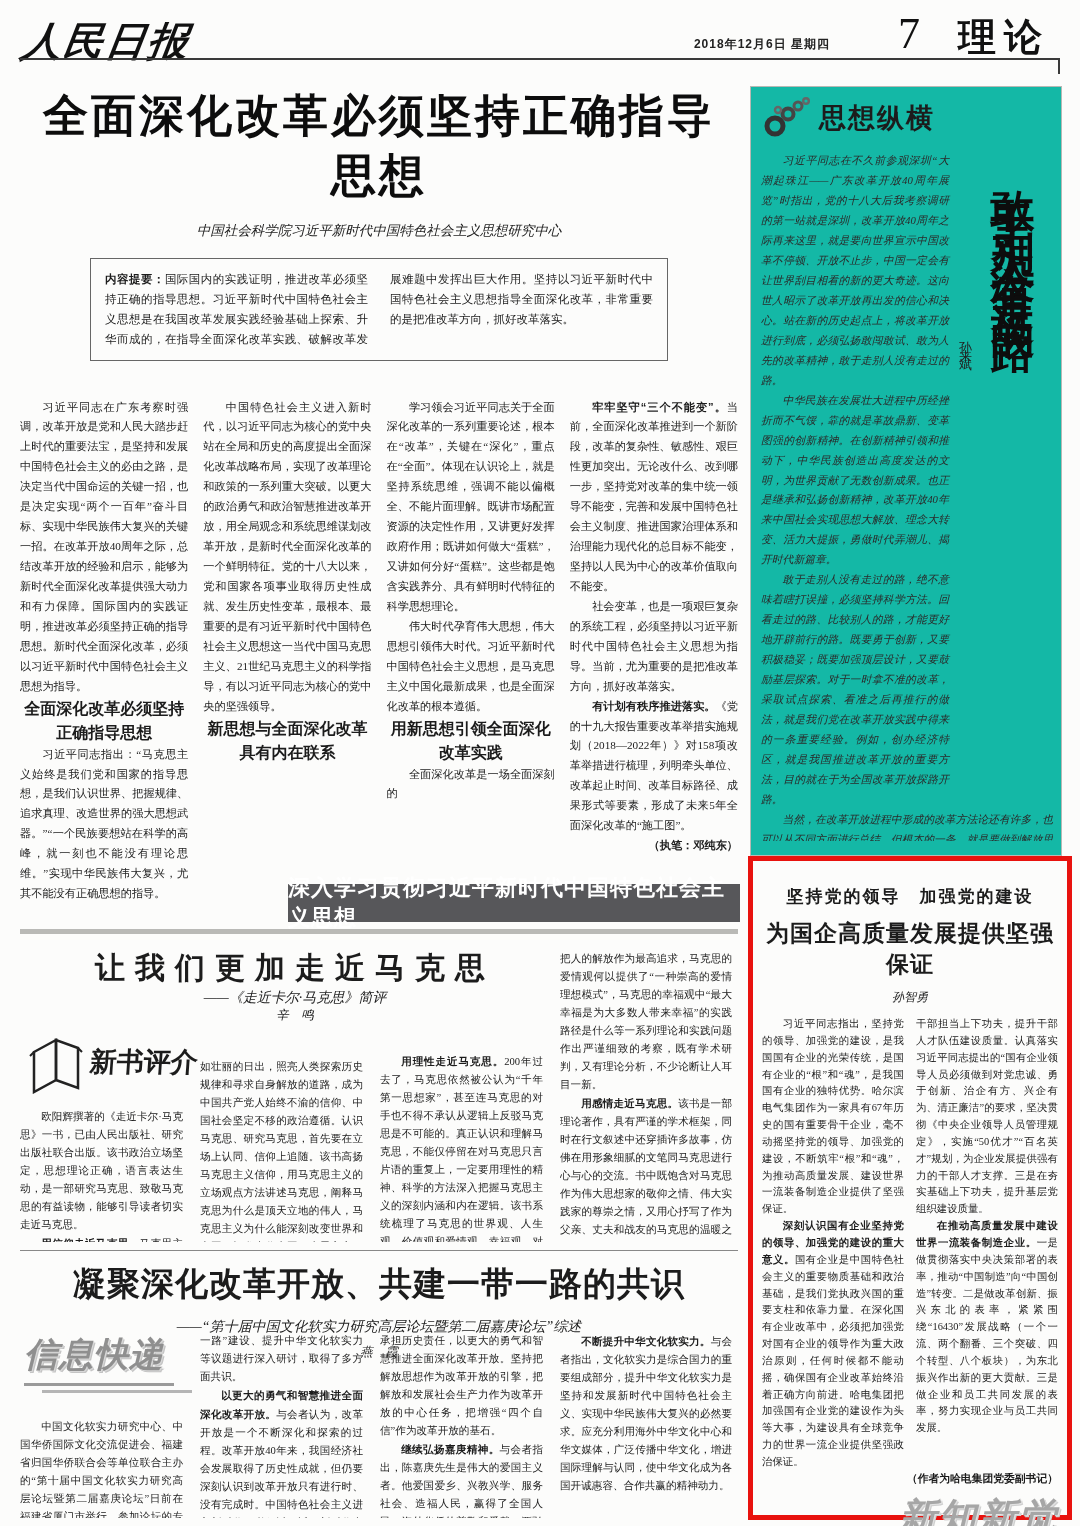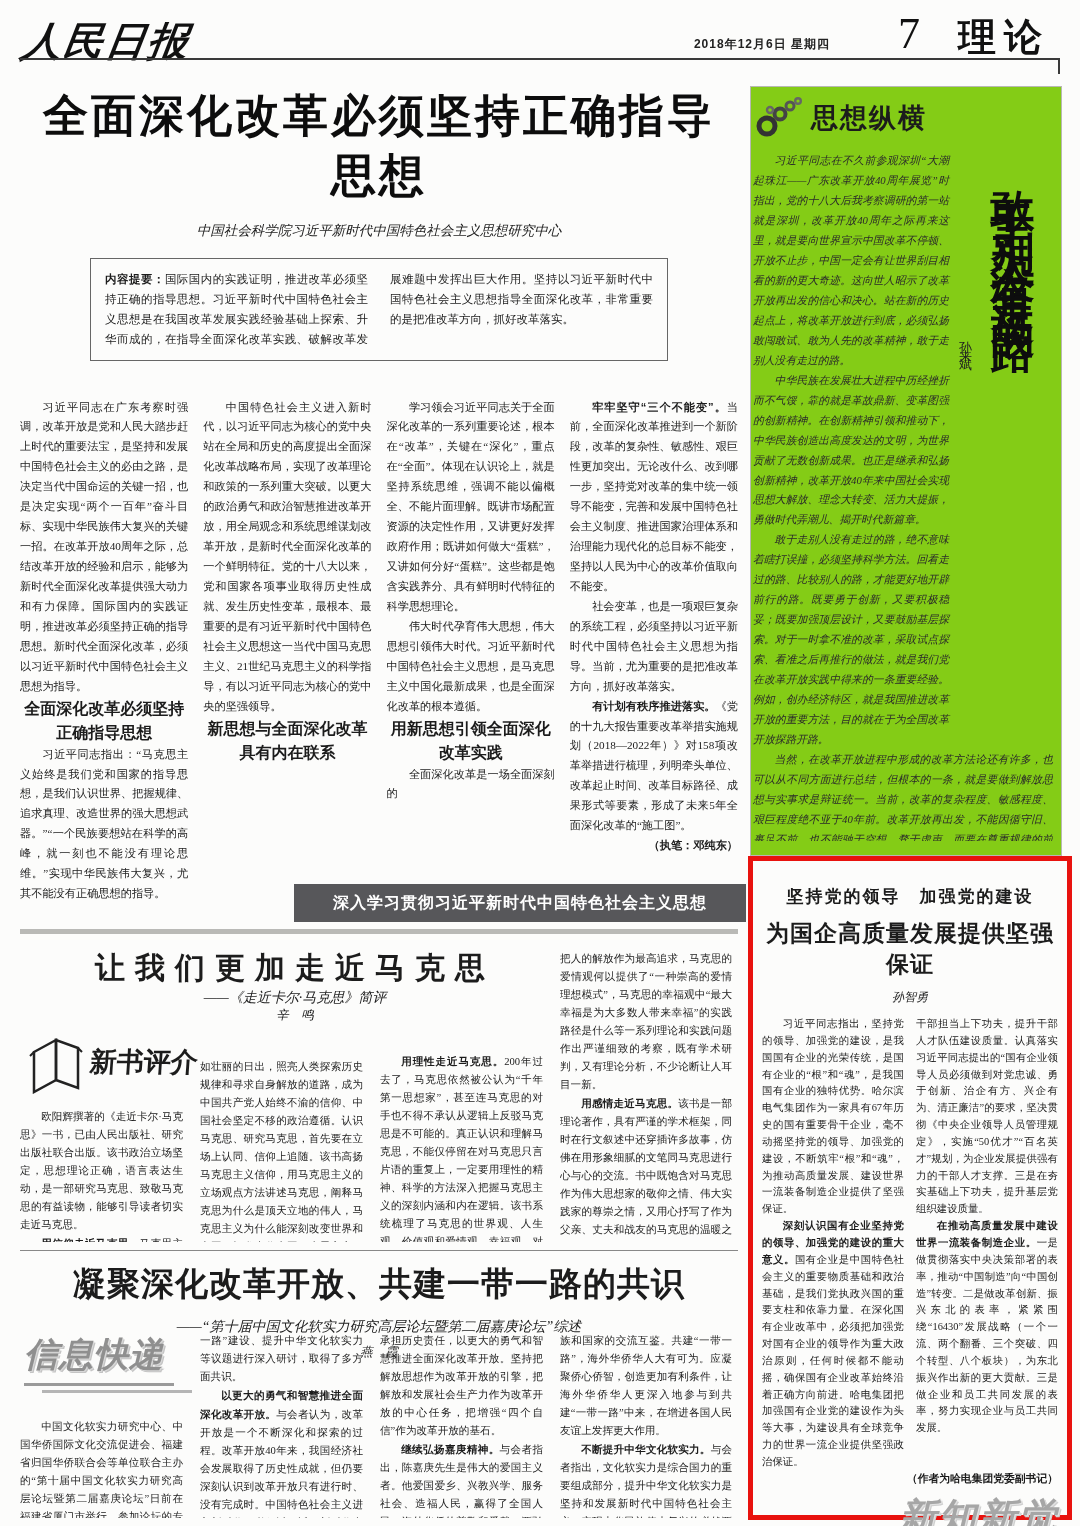--- a/index.html
+++ b/index.html
@@ -25,35 +25,35 @@
   .abstract b{font-family:"Liberation Sans",sans-serif;}
   .cols4{display:flex;gap:15px;height:548px;overflow:hidden;}
   .cols4 .col{flex:1;font-size:11.2px;line-height:1.78;text-align:justify;overflow:hidden;margin-top:23px;}
   .col p{margin:0;text-indent:2em;}
   .subhead{text-align:center;font-weight:900;font-size:16px;line-height:1.5;margin:14px 6px;
            font-family:"Liberation Sans",sans-serif;text-indent:0 !important;}
   .lead{font-weight:900;font-family:"Liberation Sans",sans-serif;}
   .signoff{text-align:right;margin-top:8px;text-indent:0 !important;font-weight:bold;}
   
   .sx-box{position:absolute;left:750px;top:86px;width:312px;height:770px;border:1px solid #b8b8b4;
-          background:#84cc16;padding:8px 8px 6px 2px;box-sizing:border-box;}
+          background:#14b8a6;padding:8px 8px 6px 10px;box-sizing:border-box;}
   .sx-head{display:flex;align-items:center;gap:8px;margin:2px 0 12px 2px;}
   .sx-title{font-size:27px;font-weight:900;font-family:"Liberation Sans",sans-serif;letter-spacing:2px;}
   .sx-body{position:relative;height:690px;overflow:hidden;font-size:10.8px;line-height:1.85;
            text-align:justify;font-style:italic;color:#2a2a2a;}
   .sx-body p{margin:0;text-indent:2em;}
   .sx-wrap{padding-right:104px;}
   .sx-vtitle{position:absolute;right:0;top:4px;height:660px;writing-mode:vertical-rl;
              font-size:44px;font-weight:900;letter-spacing:14px;font-style:normal;color:#0d0d0d;
              font-family:"Liberation Serif",serif;}
   .sx-author{position:absolute;right:76px;top:180px;writing-mode:vertical-rl;font-size:13px;
              letter-spacing:8px;font-style:normal;color:#222;}
   
-  .banner{position:absolute;left:294px;top:884px;width:452px;height:38px;background:#57575a;
-          color:#fff;font-family:Liberation Serif, serif;font-weight:900;font-size:16px;
+  .banner{position:absolute;left:288px;top:884px;width:452px;height:38px;background:#57575a;
+          color:#fff;font-family:Liberation Serif, serif;font-weight:900;font-size:22px;
           display:flex;align-items:center;justify-content:center;letter-spacing:1px;}
   .gray-rule{position:absolute;left:20px;top:929px;width:718px;height:5px;background:#b9b9b6;}
   
   .marx-hd{position:absolute;left:60px;top:948px;width:470px;text-align:center;}
   .marx-headline{font-size:30px;font-weight:900;letter-spacing:10px;font-family:"Liberation Sans",sans-serif;}
   .marx-sub{font-size:14px;font-style:italic;}
   .marx-author{font-size:12.5px;font-style:italic;}
   .badge-book{position:absolute;left:28px;top:1018px;width:175px;height:88px;display:flex;
               align-items:center;gap:6px;}
   .badge-book-text{font-size:27px;font-weight:900;font-family:"Liberation Sans",sans-serif;
@@ -207,21 +207,20 @@
   </div>
   <div class="smallcol bot-c2">
     <p style="text-indent:0">一路”建设、提升中华文化软实力等议题进行深入研讨，取得了多方面共识。</p>
     <p><span class="lead">以更大的勇气和智慧推进全面深化改革开放。</span><span>与会者认为，改革开放是一个不断深化和探索的过程。改革开放40年来，我国经济社会发展取得了历史性成就，但仍要深刻认识到改革开放只有进行时、没有完成时。中国特色社会主义进入新时代，必须以习近平新时代中国特色社会主义思想为指导，顺应历史潮流，</span></p>
   </div>
   <div class="smallcol bot-c3">
     <p style="text-indent:0">承担历史责任，以更大的勇气和智慧推进全面深化改革开放。坚持把解放思想作为改革开放的引擎，把解放和发展社会生产力作为改革开放的中心任务，把增强“四个自信”作为改革开放的基石。</p>
     <p><span class="lead">继续弘扬嘉庚精神。</span><span>与会者指出，陈嘉庚先生是伟大的爱国主义者。他爱国爱乡、兴教兴学、服务社会、造福人民，赢得了全国人民、海外华侨的尊敬和爱戴。要弘扬嘉庚精神，凝聚海内外中华儿女的力量，为坚持和发展新时代中国特色社会主义作出更大贡献。</span></p>
   </div>
   <div class="smallcol bot-c4">
-    <p style="text-indent:0">族和国家的交流互鉴。共建“一带一路”，海外华侨华人大有可为。应凝聚侨心侨智，创造更加有利条件，让海外华侨华人更深入地参与到共建“一带一路”中来，在增进各国人民友谊上发挥更大作用。</p>
     <p><span class="lead">不断提升中华文化软实力。</span><span>与会者指出，文化软实力是综合国力的重要组成部分，提升中华文化软实力是坚持和发展新时代中国特色社会主义、实现中华民族伟大复兴的必然要求。应充分利用海外中华文化中心和华文媒体，广泛传播中华文化，增进国际理解与认同，使中华文化成为各国开诚惠容、合作共赢的精神动力。</span></p>
   </div>
 
   <div class="red-box">
     <div class="gq-kicker">坚持党的领导　加强党的建设</div>
     <div class="gq-headline">为国企高质量发展提供坚强保证</div>
     <div class="gq-author">孙智勇</div>
     <div class="gq-cols">
       <div class="col">
         <p>习近平同志指出，坚持党的领导、加强党的建设，是我国国有企业的光荣传统，是国有企业的“根”和“魂”，是我国国有企业的独特优势。哈尔滨电气集团作为一家具有67年历史的国有重要骨干企业，毫不动摇坚持党的领导、加强党的建设，不断筑牢“根”和“魂”，为推动高质量发展、建设世界一流装备制造企业提供了坚强保证。</p>

